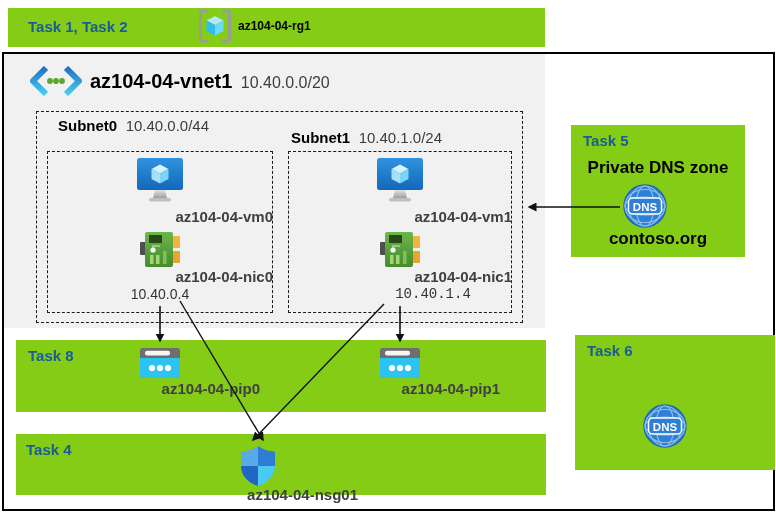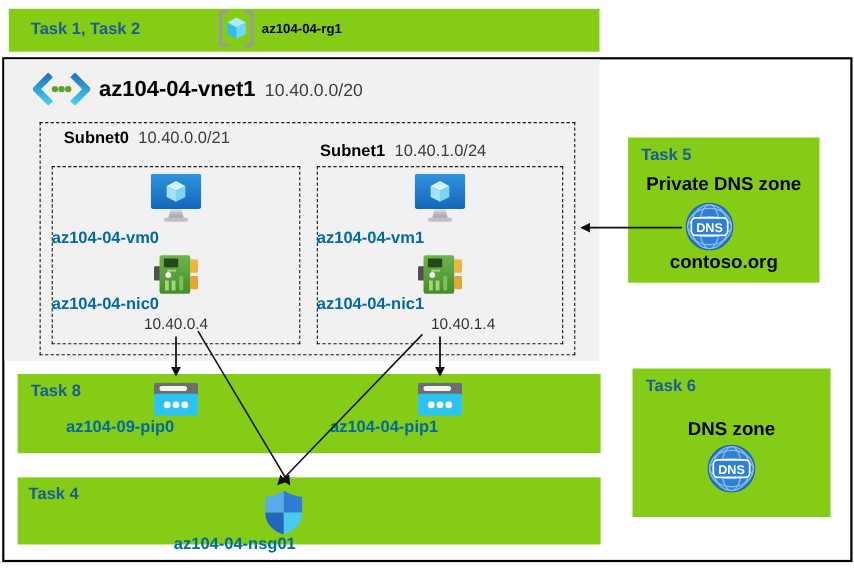--- a/index.html
+++ b/index.html
@@ -11,21 +11,21 @@
   .panel { position:absolute; background:#84cc16; }
   .frame {
     position:absolute; left:2px; top:52px; width:773px; height:459px;
     border:2px solid #000; box-sizing:border-box; background:#ffffff;
   }
   .vnet-fill { position:absolute; left:4px; top:54px; width:541px; height:274px; background:#f1f1f1; }
   .dashed { position:absolute; border:1px dashed #1a1a1a; box-sizing:border-box; }
   .task-label { position:absolute; color:#195c97; font-weight:700; font-size:15px; line-height:1.1; white-space:nowrap; }
   .name  { font-weight:700; font-size:15px; color:#000; white-space:nowrap; }
   .cidr  { font-weight:400; font-size:15px; color:#3d3d3d; white-space:nowrap; }
-  .stack-label { position:absolute; text-align:left; font-weight:700; font-size:15px; color:#0369a1; line-height:1.1; white-space:nowrap; }
+  .stack-label { position:absolute; text-align:right; font-weight:700; font-size:15px; color:#404040; line-height:1.1; white-space:nowrap; }
   .ip-label { position:absolute; text-align:center; font-weight:400; font-size:14px; color:#333; line-height:1.1; }
   .big-name { position:absolute; text-align:center; font-weight:700; font-size:17px; color:#000; line-height:1.1; }
   .nowrap { white-space:nowrap; }
   svg { display:block; }
   #arrow-layer { position:absolute; left:0; top:0; pointer-events:none; }
 </style>
 </head>
 <body>
 
 <div id="canvas">
@@ -76,21 +76,21 @@
   </svg>
   <div class="abs nowrap" style="left:90px; top:70px;">
     <span class="name" style="font-size:20px;text-align:right;">az104-04-vnet1</span>
     <span class="cidr" style="font-size:16px; margin-left:4px;">10.40.0.0/20</span>
   </div>
 
   <div class="dashed" style="left:36px; top:111px; width:487px; height:212px;"></div>
 
   <div class="abs nowrap" style="left:58px; top:117px;">
     <span class="name">Subnet0</span>
-    <span class="cidr" style="margin-left:4px;">10.40.0.0/21</span>
+    <span class="cidr" style="margin-left:4px;">10.40.0.0/44</span>
   </div>
   <div class="dashed" style="left:47px; top:151px; width:226px; height:162px;"></div>
 
   <div class="abs nowrap" style="left:291px; top:129px;">
     <span class="name">Subnet1</span>
     <span class="cidr" style="margin-left:4px;">10.40.1.0/24</span>
   </div>
   <div class="dashed" style="left:288px; top:151px; width:224px; height:162px;"></div>
 
   <svg class="abs" style="left:137px; top:158px;" width="46" height="45" viewBox="0 0 46 45">
@@ -134,34 +134,34 @@
     <rect x="33" y="20" width="7" height="12" rx="1" fill="#e8a62e"></rect>
     <rect x="5" y="1" width="28" height="35" rx="2" fill="url(#nicGrad)"></rect>
     <rect x="9" y="4" width="13" height="8" fill="#27471c"></rect>
     <path d="M13 19 v-4 h7" fill="none" stroke="#a8dc82" stroke-width="1.5"></path>
     <circle cx="13" cy="19" r="2.6" fill="#ffffff"></circle>
     <rect x="10" y="24" width="3.5" height="9" fill="#9fd878"></rect>
     <rect x="16" y="24" width="3.5" height="9" fill="#9fd878"></rect>
     <rect x="23" y="20" width="3.5" height="13" fill="#7cc25a"></rect>
   </svg>
   <div class="stack-label" style="left:288px; top:269px; width:224px;">az104-04-nic1</div>
-  <div class="ip-label" style="left:292px; top:287px; width:258px;">10.40.1.4</div>
+  <div class="ip-label" style="left:304px; top:287px; width:258px;font-family:Liberation Mono, monospace;">10.40.1.4</div>
 
   <div class="panel" style="left:16px; top:340px; width:530px; height:72px;">
     <div class="task-label" style="left:12px; top:8px;">Task 8</div>
   </div>
   <svg class="abs" style="left:140px; top:348px;" width="40" height="30" viewBox="0 0 40 30">
     <rect x="0" y="0" width="40" height="30" rx="3" fill="#2cc3f0"></rect>
     <path d="M0 10 V3 Q0 0 3 0 H37 Q40 0 40 3 V10 Z" fill="#6e6e6e"></path>
     <rect x="5" y="2.8" width="25" height="4.6" rx="2" fill="#f5f5f5"></rect>
     <circle cx="12" cy="20" r="3.1" fill="#ffffff"></circle>
     <circle cx="20" cy="20" r="3.1" fill="#ffffff"></circle>
     <circle cx="28" cy="20" r="3.1" fill="#ffffff"></circle>
   </svg>
-  <div class="stack-label" style="left:60px; top:381px; width:200px;">az104-09-pip0</div>
+  <div class="stack-label" style="left:60px; top:381px; width:200px;">az104-04-pip0</div>
 
   <svg class="abs" style="left:380px; top:348px;" width="40" height="30" viewBox="0 0 40 30">
     <rect x="0" y="0" width="40" height="30" rx="3" fill="#2cc3f0"></rect>
     <path d="M0 10 V3 Q0 0 3 0 H37 Q40 0 40 3 V10 Z" fill="#6e6e6e"></path>
     <rect x="5" y="2.8" width="25" height="4.6" rx="2" fill="#f5f5f5"></rect>
     <circle cx="12" cy="20" r="3.1" fill="#ffffff"></circle>
     <circle cx="20" cy="20" r="3.1" fill="#ffffff"></circle>
     <circle cx="28" cy="20" r="3.1" fill="#ffffff"></circle>
   </svg>
   <div class="stack-label" style="left:300px; top:381px; width:200px;">az104-04-pip1</div>
@@ -194,24 +194,23 @@
       <ellipse cx="22" cy="22" rx="9" ry="20"></ellipse>
       <ellipse cx="22" cy="22" rx="16.5" ry="20"></ellipse>
       <ellipse cx="22" cy="22" rx="20" ry="9"></ellipse>
       <ellipse cx="22" cy="22" rx="20" ry="16.5"></ellipse>
     </g>
     <rect x="5.5" y="14" width="33" height="16" rx="4" fill="#2e7fd6" stroke="#ffffff" stroke-width="1.5"></rect>
     <text x="22" y="26.5" text-anchor="middle" font-size="11.5" font-weight="bold" fill="#ffffff" font-family="Liberation Sans, sans-serif">DNS</text>
   </svg>
   <div class="big-name" style="left:571px; top:230px; width:174px;">contoso.org</div>
 
-  <div class="panel" style="left:575px; top:335px; width:180px; height:135px;">
+  <div class="panel" style="left:575px; top:335px; width:200px; height:135px;">
     <div class="task-label" style="left:12px; top:8px;">Task 6</div>
   </div>
-  <div class="big-name" style="left:575px; top:381px; width:180px;">DNS zone</div>
   <svg class="abs" style="left:643px; top:404px;" width="44" height="44" viewBox="0 0 44 44">
     <circle cx="22" cy="22" r="21" fill="#2e7fd6" stroke="#1f66b4" stroke-width="1.4"></circle>
     <g fill="none" stroke="#8bbde9" stroke-width="1.2">
       <ellipse cx="22" cy="22" rx="9" ry="20"></ellipse>
       <ellipse cx="22" cy="22" rx="16.5" ry="20"></ellipse>
       <ellipse cx="22" cy="22" rx="20" ry="9"></ellipse>
       <ellipse cx="22" cy="22" rx="20" ry="16.5"></ellipse>
     </g>
     <rect x="5.5" y="14" width="33" height="16" rx="4" fill="#2e7fd6" stroke="#ffffff" stroke-width="1.5"></rect>
     <text x="22" y="26.5" text-anchor="middle" font-size="11.5" font-weight="bold" fill="#ffffff" font-family="Liberation Sans, sans-serif">DNS</text>

